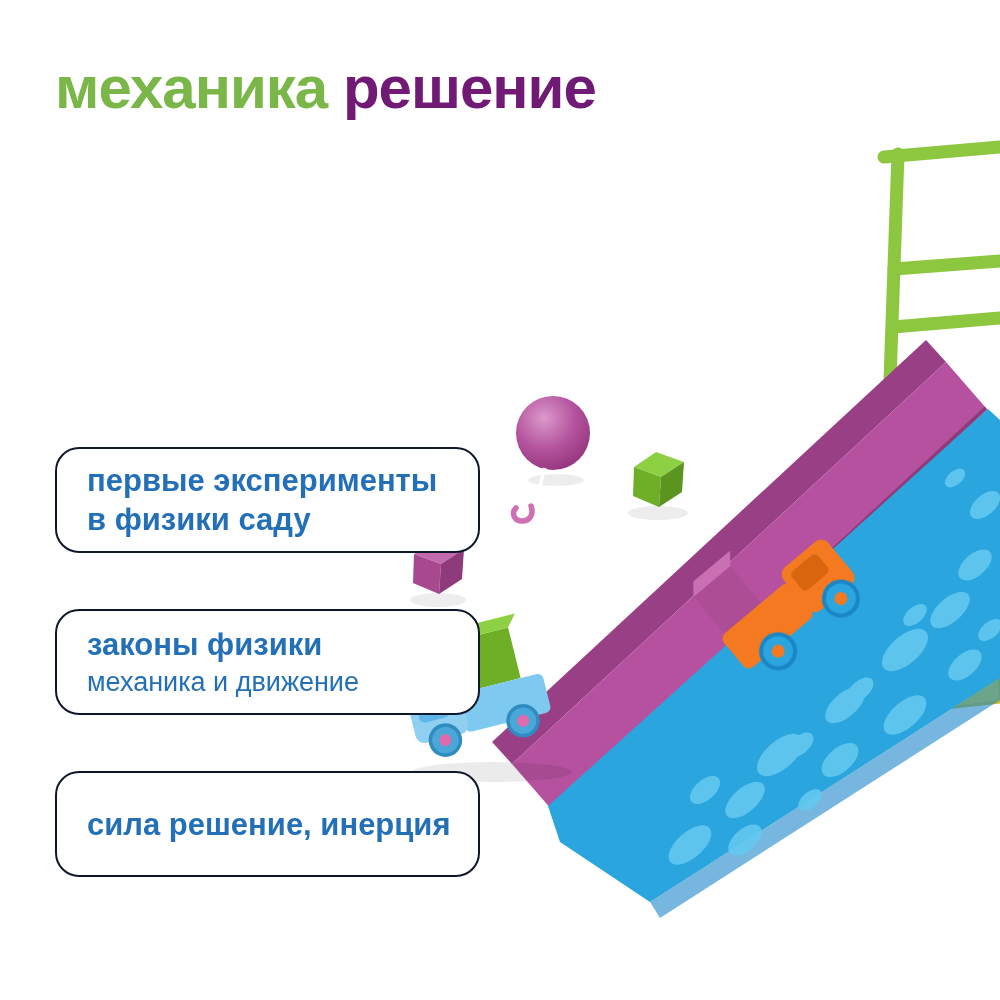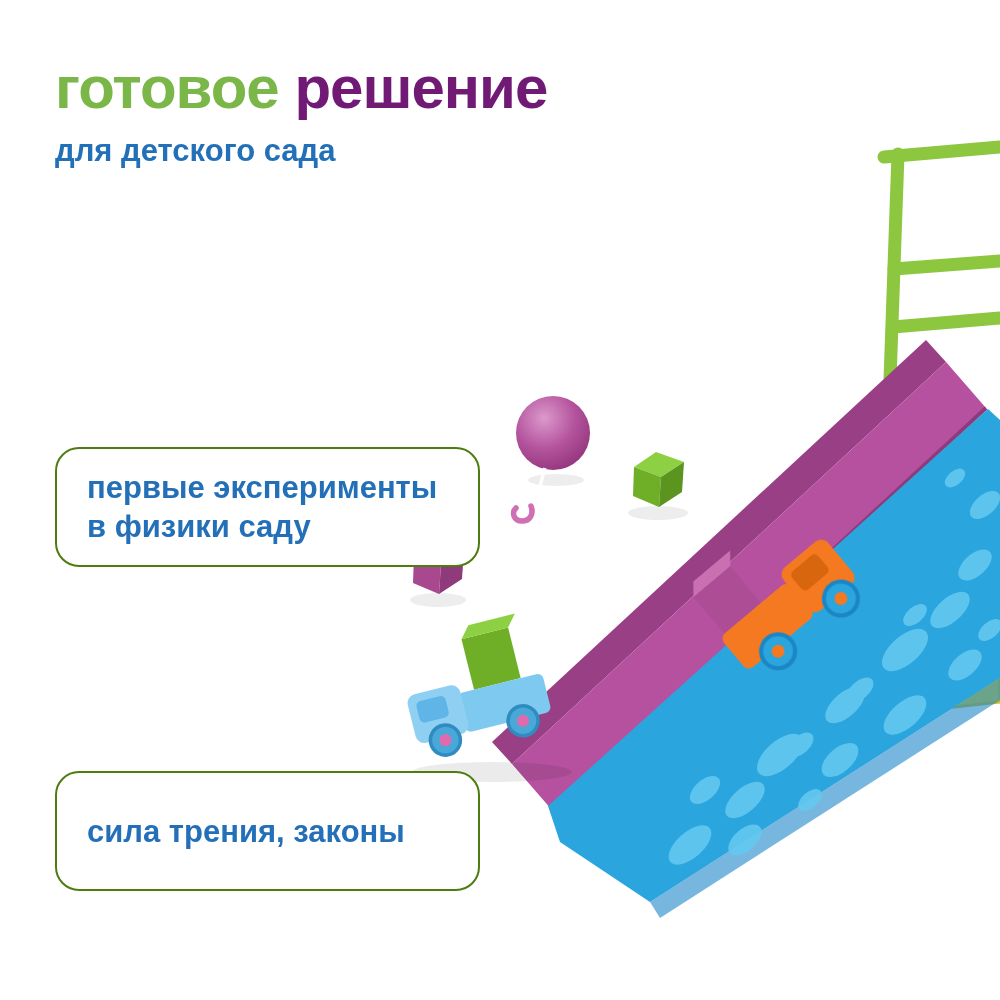--- a/index.html
+++ b/index.html
@@ -4,21 +4,21 @@
 <style>
   html,body{margin:0;padding:0;background:#ffffff;}
   .page{position:relative;width:1000px;height:1000px;background:#ffffff;overflow:hidden;
         font-family:"Liberation Sans", sans-serif;}
   .scene{position:absolute;inset:0;width:1000px;height:1000px;z-index:0;}
   .header{position:absolute;left:55px;top:56px;z-index:2;}
   .title{font-size:60px;font-weight:700;line-height:1.05;letter-spacing:-1px;white-space:nowrap;margin:0;}
   .title .green{color:#7ab648;}
   .title .blue{color:#701a75;}
   .subtitle{margin-top:14px;font-size:31px;font-weight:700;color:#2271b8;letter-spacing:0;}
-  .callout{position:absolute;left:55px;width:425px;height:120px;border:2px solid #4d7c0f;
+  .callout{position:absolute;left:55px;width:425px;height:106px;border:2px solid #0f172a;
            border-radius:24px;background:#ffffff;z-index:2;display:flex;flex-direction:column;
            justify-content:center;padding:0 0 0 30px;box-sizing:border-box;}
   .callout .line{font-size:31px;font-weight:700;color:#2470b8;line-height:39px;white-space:nowrap;}
   .callout .line.light{font-weight:400;font-size:27px;line-height:36px;}
   #callout-1{top:447px;}
   #callout-2{top:609px;}
   #callout-3{top:771px;}
 </style>
 </head>
 <body>
@@ -119,27 +119,30 @@
     </g>
 
     <g>
       <polygon points="414,554 436,539 464,549 441,564" fill="#c36bae"></polygon>
       <polygon points="414,554 441,564 439,594 413,583" fill="#a8488f"></polygon>
       <polygon points="441,564 464,549 462,579 439,594" fill="#8f3a7a"></polygon>
     </g>
   </svg>
 
   <div class="header">
-    <h1 class="title"><span class="green">готовое</span> <span class="blue">решение</span></h1>
-    <div class="subtitle">для детского сада</div>
+    <h1 class="title"><span class="green">механика</span> <span class="blue">решение</span></h1>
   </div>
 
   <div class="callout" id="callout-1">
     <div class="line">первые эксперименты</div>
     <div class="line">в физики саду</div>
   </div>
 
+  <div class="callout" id="callout-2">
+    <div class="line">законы физики</div>
+    <div class="line light">механика и движение</div>
+  </div>
 
   <div class="callout" id="callout-3">
-    <div class="line">сила трения, законы</div>
+    <div class="line">сила решение, инерция</div>
   </div>
 
 </div>
 
 </body></html>

